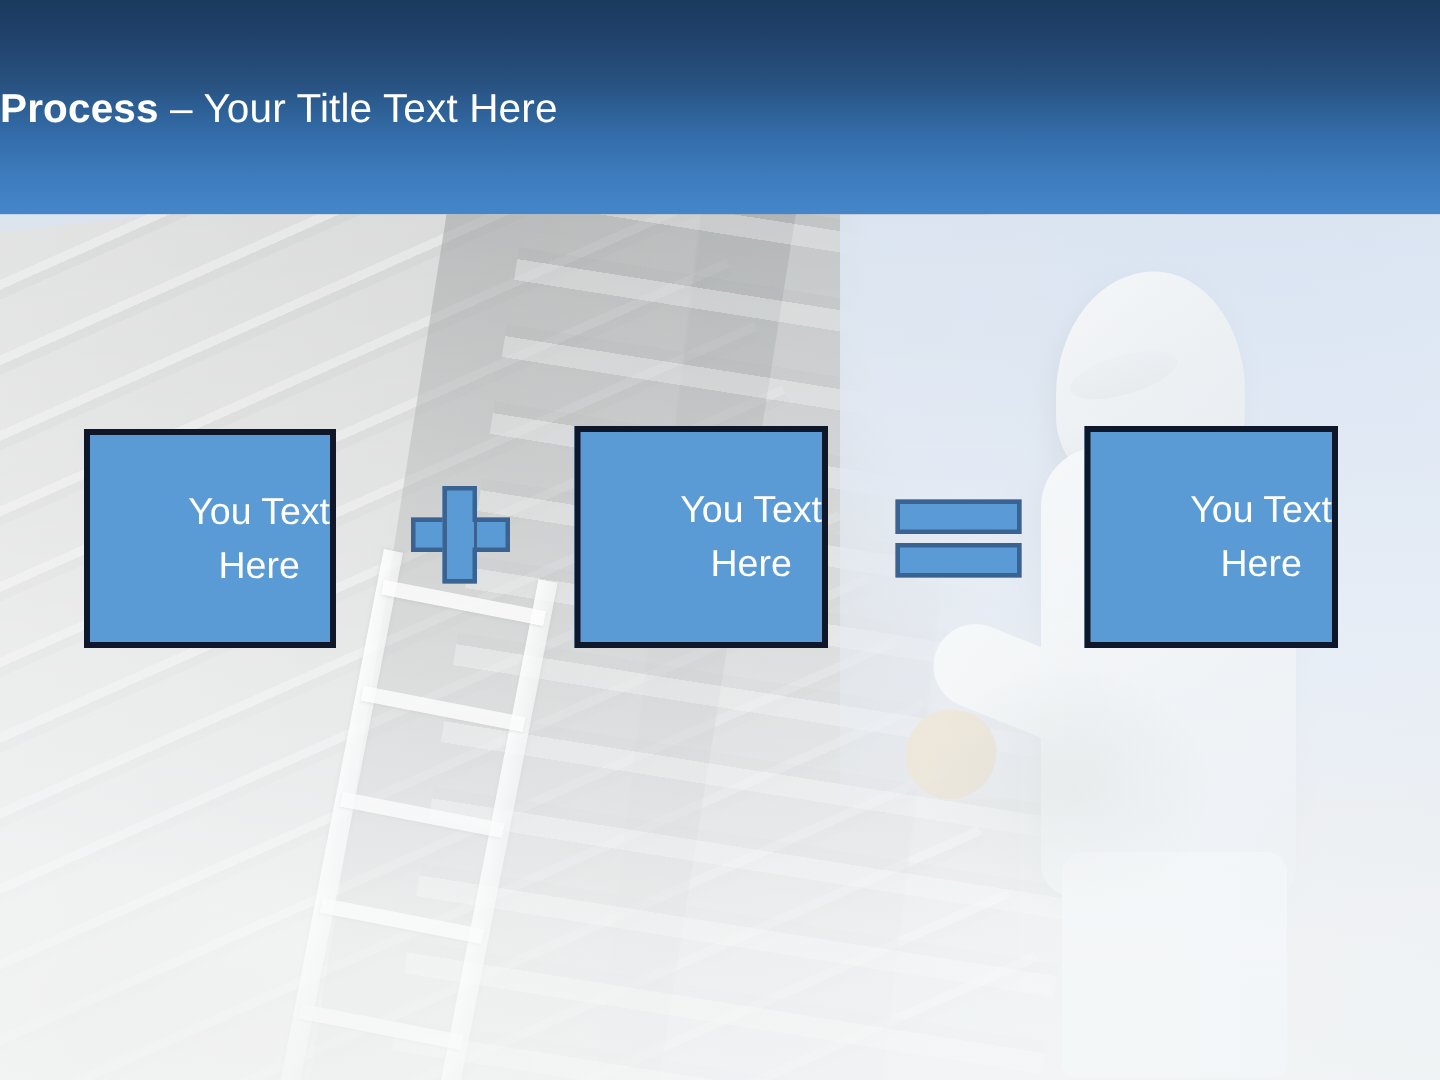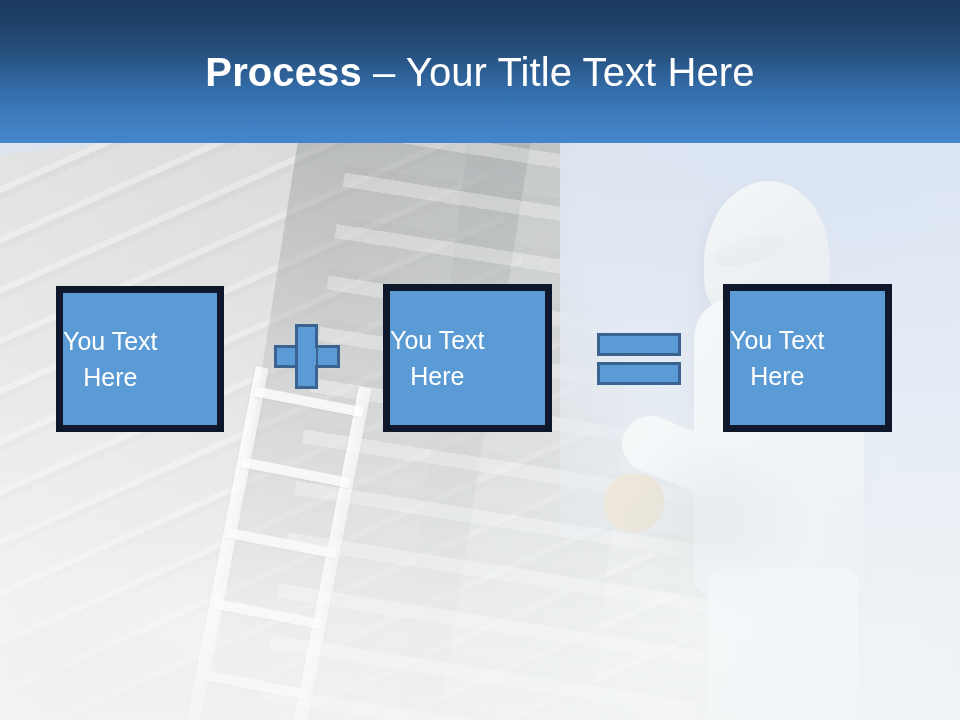--- a/index.html
+++ b/index.html
@@ -39,23 +39,23 @@
         #27517f 38%,
         #336ca8 62%,
         #3d7cbd 82%,
         #4586cb 100%);
   }
   #title {
     position: absolute;
     left: 0;
     top: 52px;
     width: 960px;
-    text-align: center;
+    text-align: left;
     color: #ffffff;
-    font-size: 40px;
+    font-size: 27px;
     line-height: 40px;
     letter-spacing: 0.1px;
     white-space: nowrap;
   }
   #title .t-strong { font-weight: bold; }
   #title .t-light  { font-weight: normal; }
 
   
   #photo {
     position: absolute;
@@ -238,24 +238,24 @@
         rgba(255,255,255,0.04) 35%,
         rgba(237,243,250,0.16) 72%,
         rgba(232,240,250,0.26) 100%);
   }
 
   
   .pbox {
     position: absolute;
     box-sizing: border-box;
     background: #5b9bd5;
-    border: 7px solid #0f172a;
+    border: 4px solid #0f172a;
     display: flex;
     align-items: center;
-    justify-content: flex-start;
+    justify-content: flex-end;
   }
   .pbox .ptext {
     color: #ffffff;
     font-size: 25px;
     line-height: 36px;
     text-align: center;
     white-space: pre-line;
   }
   #box-1 { left: 56px;  top: 286px; width: 168px; height: 146px; }
   #box-2 { left: 383px; top: 284px; width: 169px; height: 148px; }

